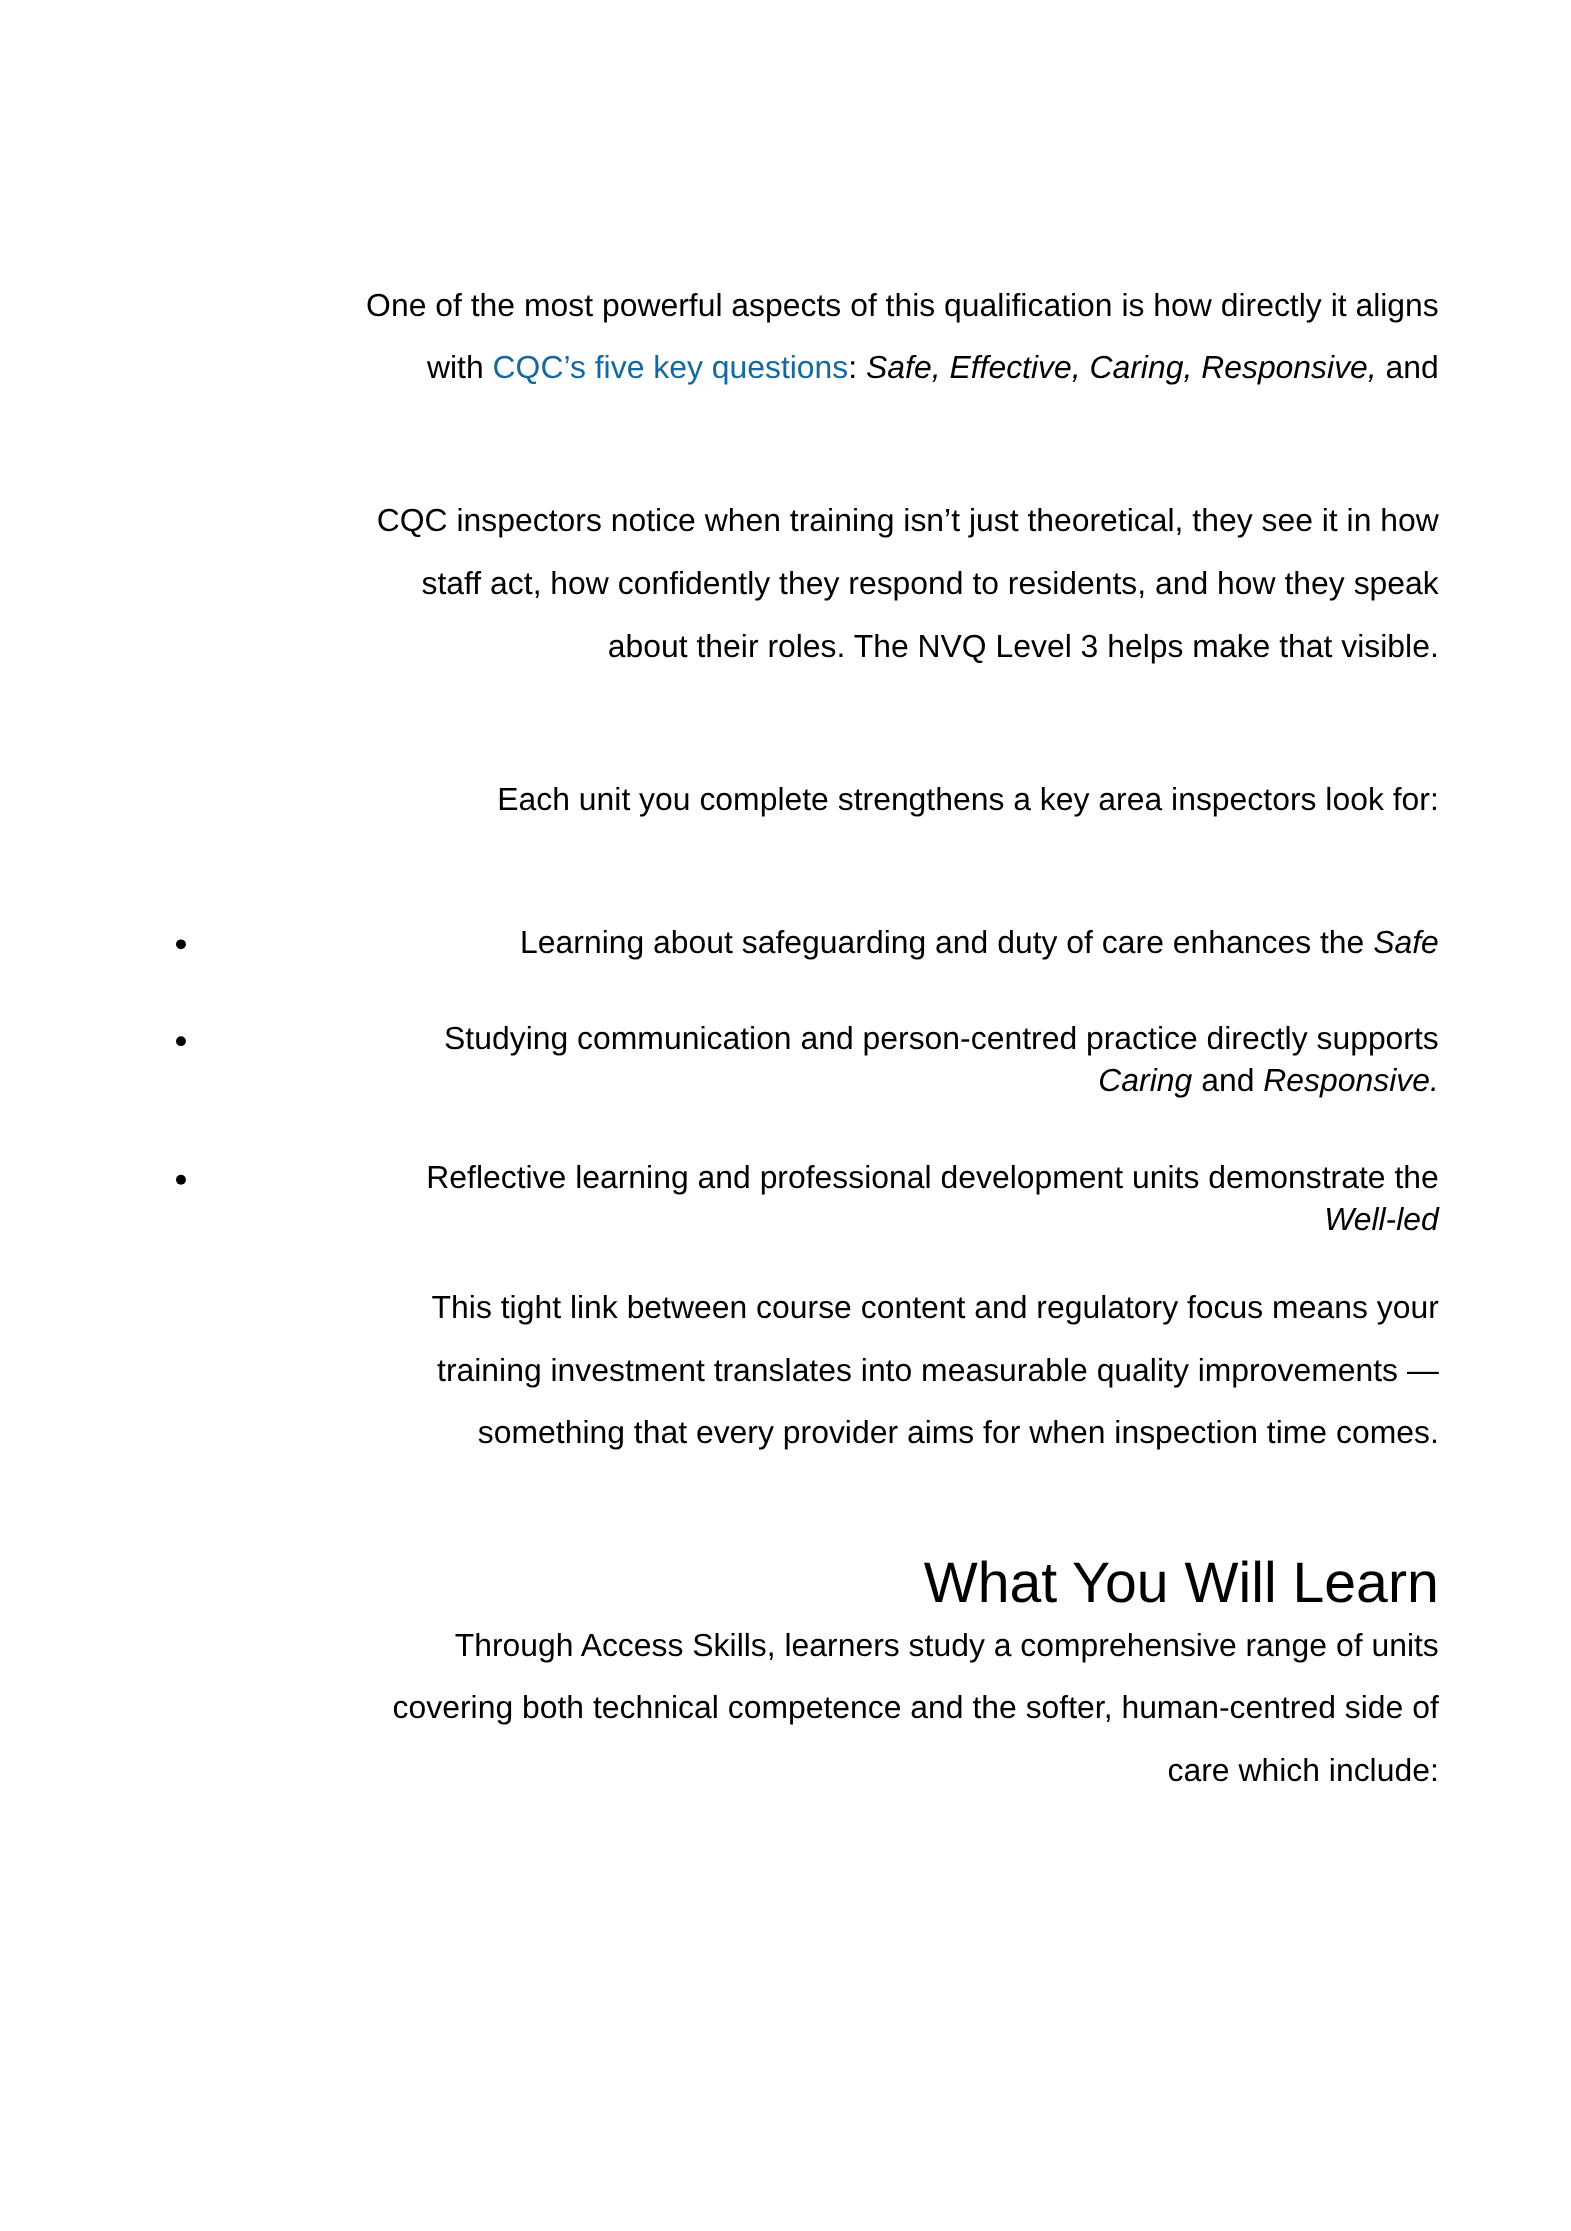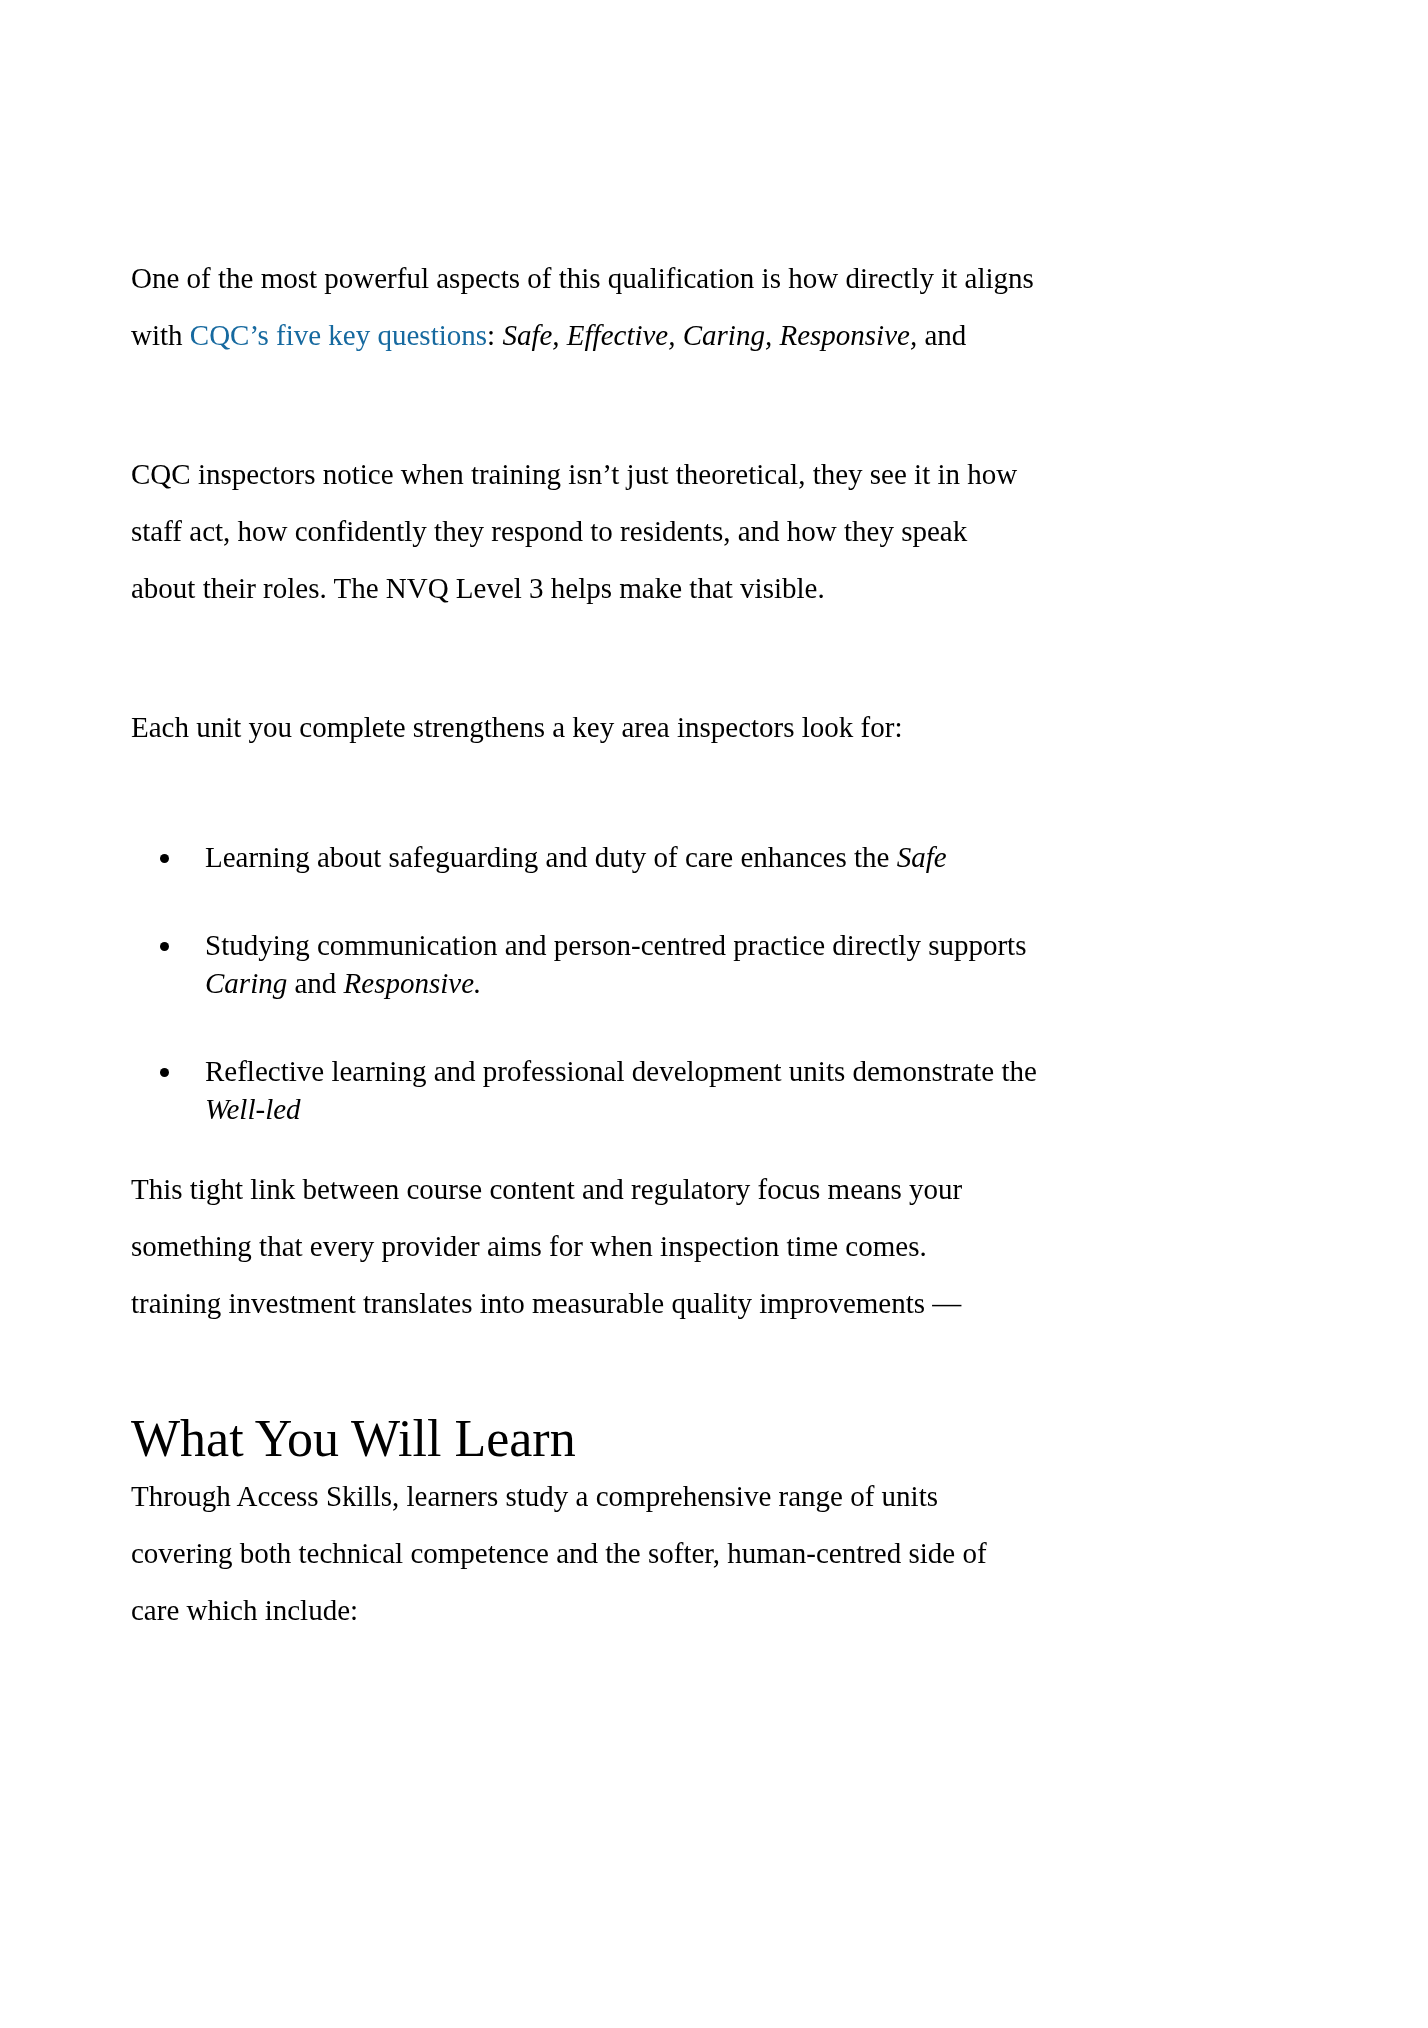--- a/index.html
+++ b/index.html
@@ -6,23 +6,24 @@
     margin: 0;
     padding: 0;
     background: #ffffff;
   }
   .page {
     position: relative;
     width: 1428px;
     height: 2028px;
     background: #ffffff;
     overflow: hidden;
-    font-family: Liberation Serif, serif;
+    font-family: Liberation Sans, sans-serif;
     font-size: 29px;
     color: #000000;
+    text-align: right;
   }
   .content {
     padding: 250px 120px 0 131px;
   }
   .para {
     margin: 0 0 82px 0;
     line-height: 57px;
   }
   .h2 {
     font-size: 52px;
@@ -91,22 +92,22 @@
           <div class="line"><span class="italic">Caring</span><span> and </span><span class="italic">Responsive.</span></div>
         </div>
         <div class="bullet-item">
           <span class="bullet-marker"></span>
           <div class="line"><span>Reflective learning and professional development units demonstrate the</span></div>
           <div class="line"><span class="italic">Well-led</span></div>
         </div>
       </div>
       <div class="para">
         <div class="line"><span>This tight link between course content and regulatory focus means your</span></div>
+        <div class="line"><span>training investment translates into measurable quality improvements —</span></div>
         <div class="line"><span>something that every provider aims for when inspection time comes.</span></div>
-        <div class="line"><span>training investment translates into measurable quality improvements —</span></div>
       </div>
       <div class="h2">
         <div class="line"><span>What You Will Learn</span></div>
       </div>
       <div class="para">
         <div class="line"><span>Through Access Skills, learners study a comprehensive range of units</span></div>
         <div class="line"><span>covering both technical competence and the softer, human-centred side of</span></div>
         <div class="line"><span>care which include:</span></div>
       </div>
     </div>

